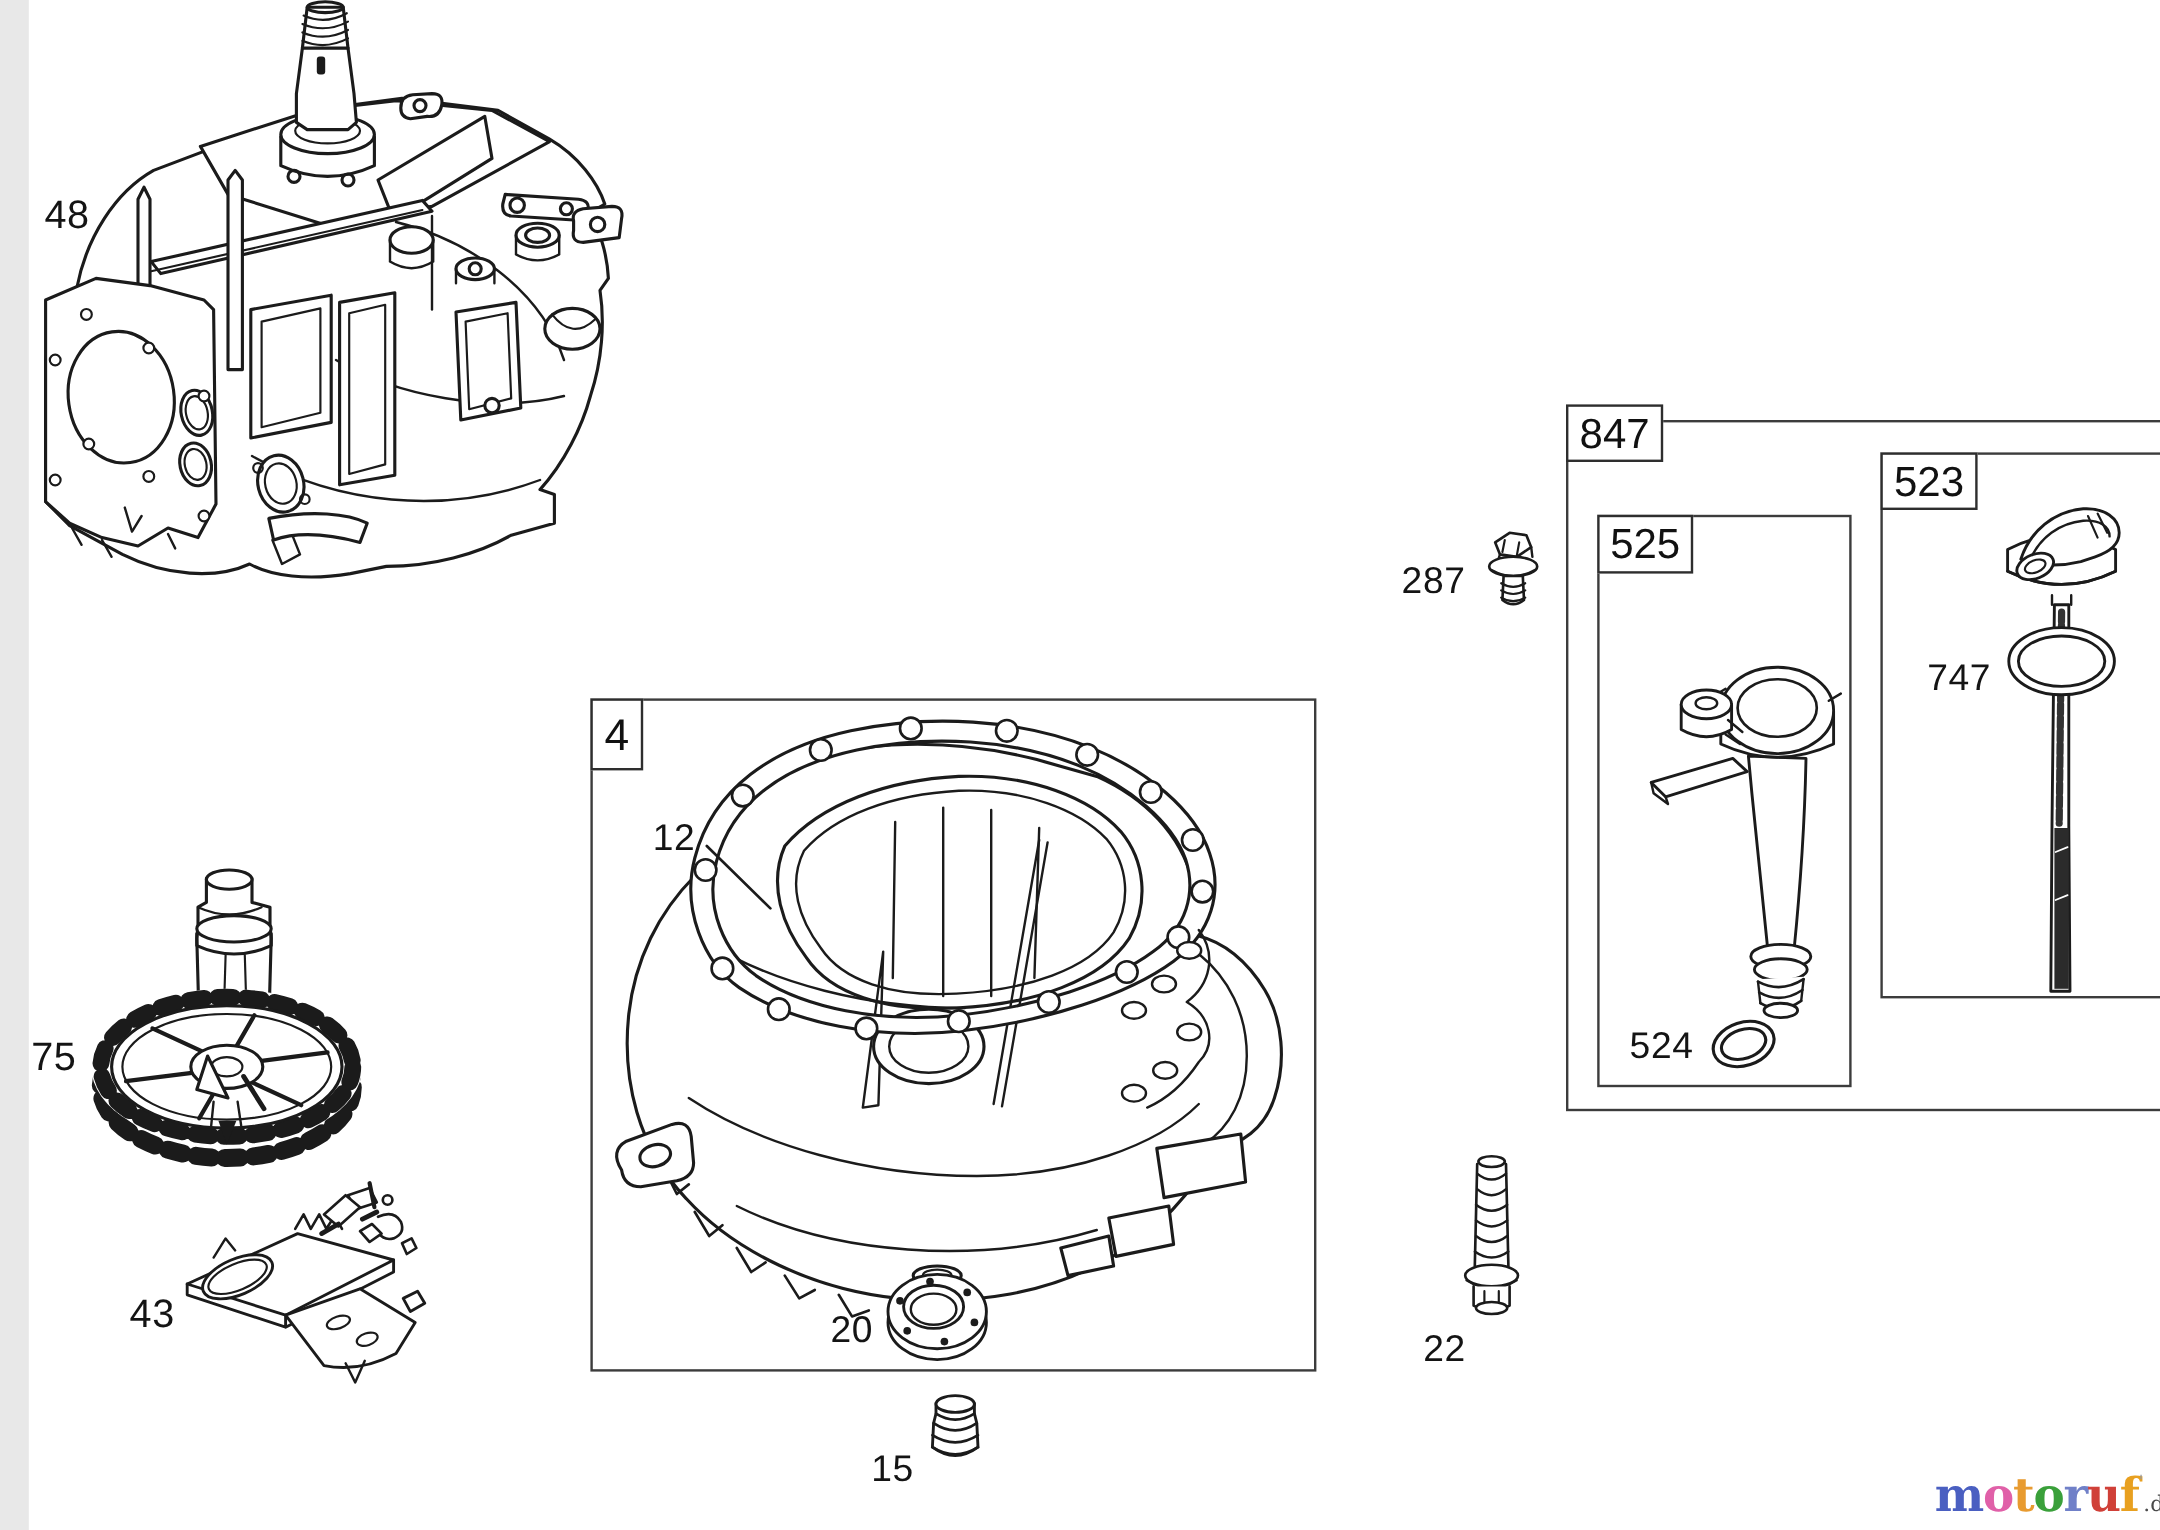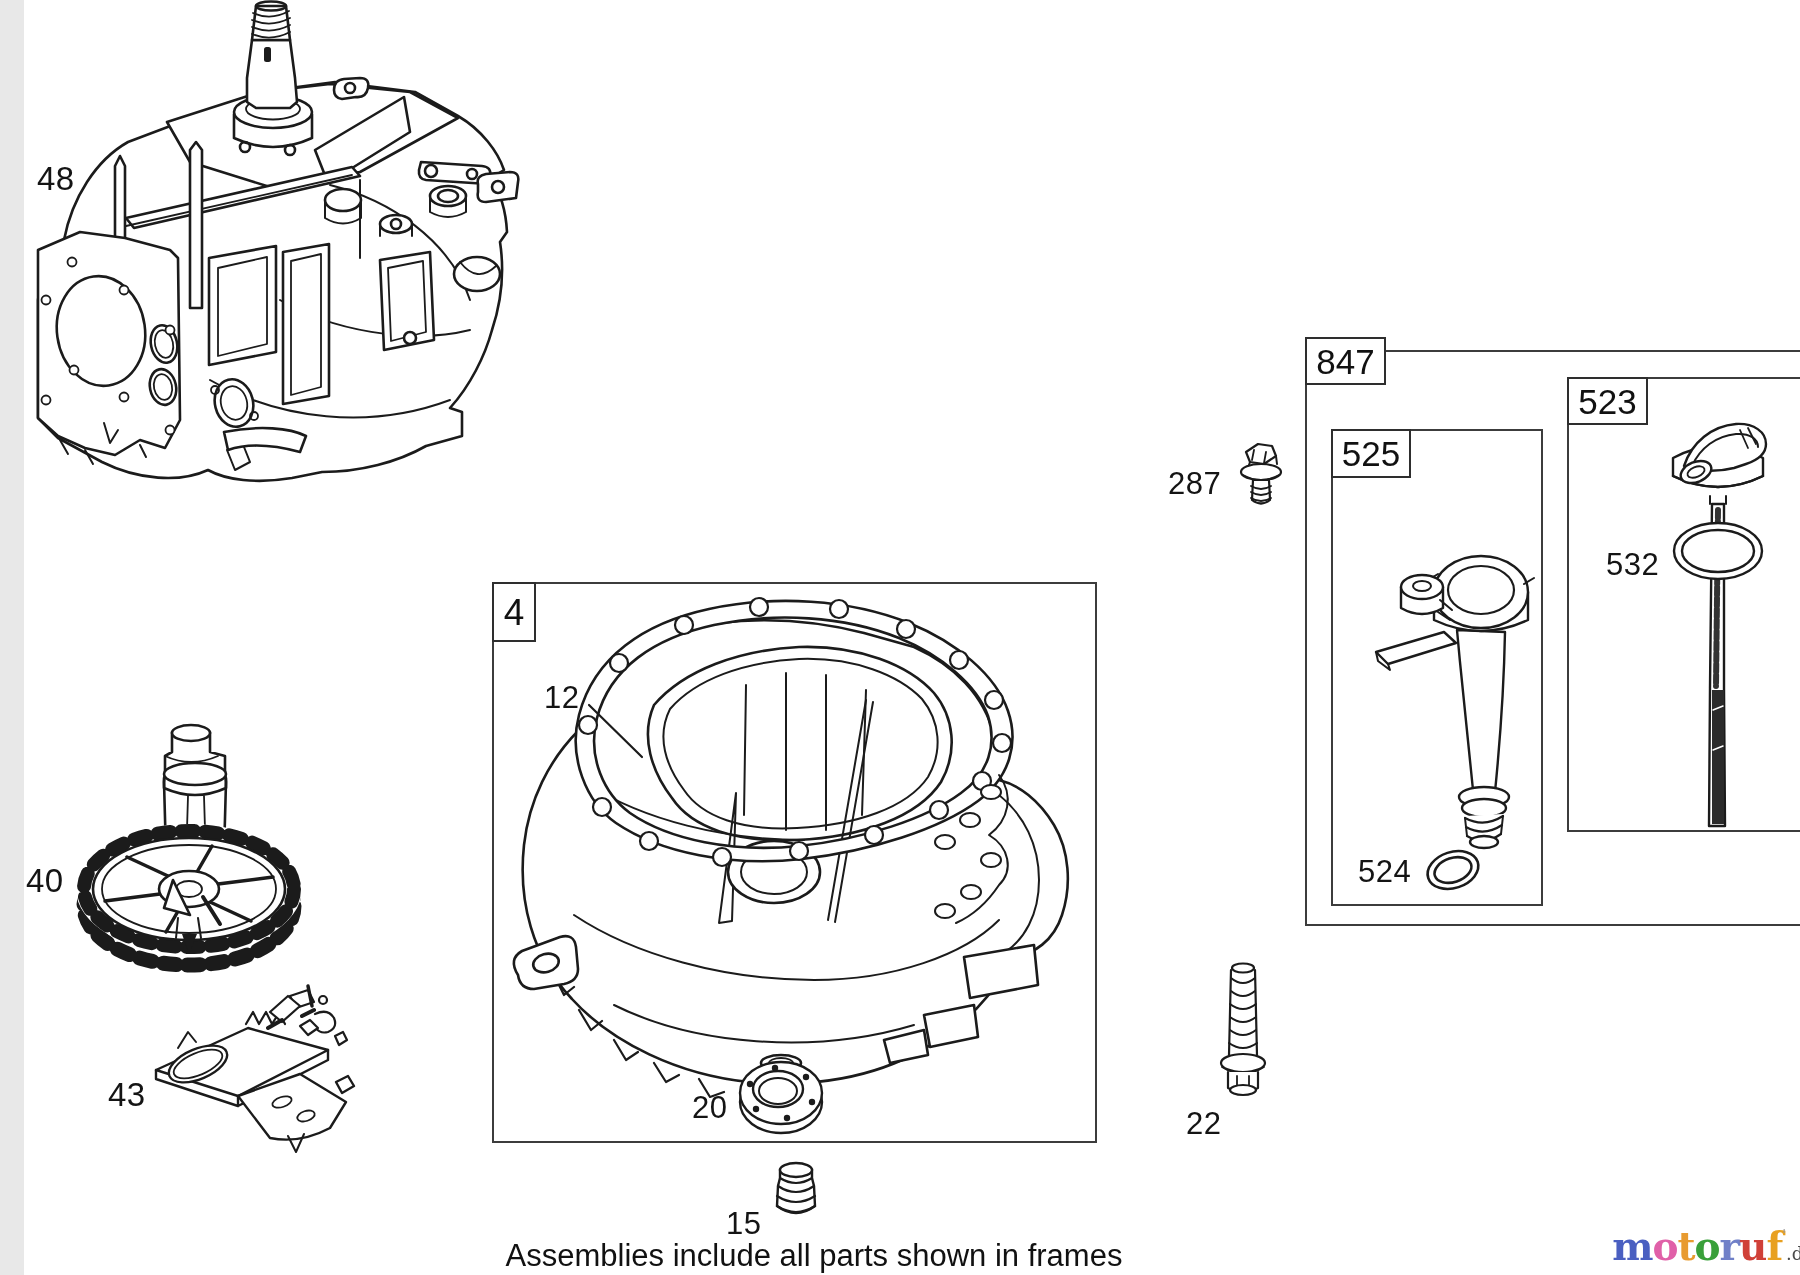--- a/index.html
+++ b/index.html
@@ -147,21 +147,21 @@
       <path d="M142,190 L183,209"></path>
     </g>
 
     <ellipse cx="121" cy="177" rx="30" ry="18" fill="#fff"></ellipse>
     <ellipse cx="121" cy="177" rx="13" ry="8" stroke-width="1.8"></ellipse>
     <path fill="#fff" d="M105,168 L122,203 L96,196 Z"></path>
     <path d="M135,185 L152,212" stroke-width="4"></path>
     <path d="M110,206 L108,226 M130,206 L133,226" stroke-width="2"></path>
     <path d="M114,222 L121,242 L129,222 Z" fill="#1b1b1b" stroke="none"></path>
   </svg>
-  <div class="plabel" style="left:2px;top:864px;font-size:33px;">40</div>
+  <div class="plabel" style="left:2px;top:864px;font-size:33px;">75</div>
 
   <svg style="left:126px;top:986px" width="220" height="172" viewBox="0 0 220 172" fill="none" stroke="#1b1b1b" stroke-width="2.4" stroke-linejoin="round" stroke-linecap="round">
 
     <g stroke-width="2.2">
       <path d="M96,38 l7,-12 l6,12 l7,-12 l6,12 l7,-11 l6,11"></path>
       <path fill="#fff" d="M140,10 L158,4 L164,16 L146,22 Z"></path>
       <path fill="#fff" d="M120,26 L138,10 L150,20 L132,36 Z"></path>
       <path d="M158,0 L162,20" stroke-width="3.5"></path>
       <path d="M165,28 Q178,22 184,32 Q188,42 178,46 Q170,48 166,42"></path>
       <path fill="#fff" d="M150,40 l10,-6 l8,8 l-10,7 Z"></path>
@@ -268,21 +268,20 @@
   </svg>
   <div class="plabel" style="left:668px;top:1092px;">20</div>
 
   <svg style="left:744px;top:1158px" width="56" height="74" viewBox="0 0 56 74" fill="none" stroke="#1b1b1b" stroke-width="2.4" stroke-linecap="round">
     <path fill="#fff" d="M12,12 L12,20 L10,28 L9,48 Q28,62 47,48 L46,28 L44,20 L44,12 Z"></path>
     <ellipse cx="28" cy="12" rx="16" ry="7" fill="#fff"></ellipse>
     <path d="M12,20 Q28,30 44,20 M10,28 Q28,40 46,28 M9,38 Q28,50 47,38 M9,48 Q28,60 47,48" stroke-width="2.2"></path>
   </svg>
   <div class="plabel" style="left:702px;top:1208px;">15</div>
 
-  <div class="footer">Assemblies include all parts shown in frames</div>
 
   <svg style="left:1212px;top:438px" width="50" height="76" viewBox="0 0 50 76" fill="none" stroke="#1b1b1b" stroke-width="2.2" stroke-linejoin="round" stroke-linecap="round">
     <path fill="#fff" d="M10,14 L22,6 L36,8 L40,18 L28,26 L14,24 Z"></path>
     <path d="M16,22 L18,12 M28,25 L30,14" stroke-width="1.8"></path>
     <path d="M14,24 L12,30 M40,18 L41,26" stroke-width="2"></path>
     <ellipse cx="25" cy="34" rx="20" ry="8" fill="#fff"></ellipse>
     <path d="M7,37 Q25,47 43,37" stroke-width="1.8"></path>
     <path fill="#fff" d="M17,42 L16,62 Q25,69 34,62 L33,42 Z"></path>
     <path d="M15,48 Q25,54 35,48 M15,54 Q25,60 35,54 M15,60 Q25,66 35,60" stroke-width="1.8"></path>
   </svg>
@@ -338,21 +337,21 @@
 
     <path fill="#fff" d="M19,68 L19,50 Q64,26 109,50 L109,68 Q64,90 19,68 Z"></path>
     <path d="M19,68 Q64,90 109,68" stroke-width="2.4"></path>
     <path fill="#fff" d="M30,58 C38,34 58,18 82,16 C100,15 112,24 112,36 C112,46 104,52 92,56 L80,60 C64,64 44,64 30,58 Z"></path>
     <path d="M38,58 C46,40 62,28 82,26 C96,25 104,31 104,39" stroke-width="2"></path>
     <path d="M86,22 L94,40 M94,20 L102,36" stroke-width="1.8"></path>
     <ellipse cx="42" cy="64" rx="16" ry="10" transform="rotate(-22 42 64)" fill="#fff"></ellipse>
     <ellipse cx="42" cy="64" rx="9" ry="5" transform="rotate(-22 42 64)" stroke-width="1.8"></ellipse>
     <path d="M56,88 L56,96 M72,88 L72,96" stroke-width="2"></path>
   </svg>
-  <div class="plabel" style="left:1582px;top:549px;">532</div>
+  <div class="plabel" style="left:1582px;top:549px;">747</div>
 
   <svg style="left:1192px;top:960px" width="56" height="140" viewBox="0 0 56 140" fill="none" stroke="#1b1b1b" stroke-width="2.2" stroke-linejoin="round" stroke-linecap="round">
     <path fill="#fff" d="M16,8 L13,95 L41,95 L38,8 Z" stroke="none"></path>
     <path d="M15,10 L13,95 M39,10 L41,95"></path>
     <ellipse cx="27" cy="8" rx="11" ry="4.5" fill="#fff"></ellipse>
     <path d="M15,18 Q27,28 39,18 M15,31 Q27,41 39,31 M14,44 Q27,54 40,44 M14,57 Q27,67 40,57 M14,70 Q27,80 40,70 M13,83 Q27,93 41,83" stroke-width="2"></path>
     <ellipse cx="27" cy="103" rx="22" ry="9" fill="#fff"></ellipse>
     <path d="M6,107 Q27,120 48,107" stroke-width="1.8"></path>
     <path fill="#fff" d="M12,112 L12,128 Q27,136 42,128 L42,112"></path>
     <path d="M21,116 L21,132 M33,116 L33,132" stroke-width="1.8"></path>

